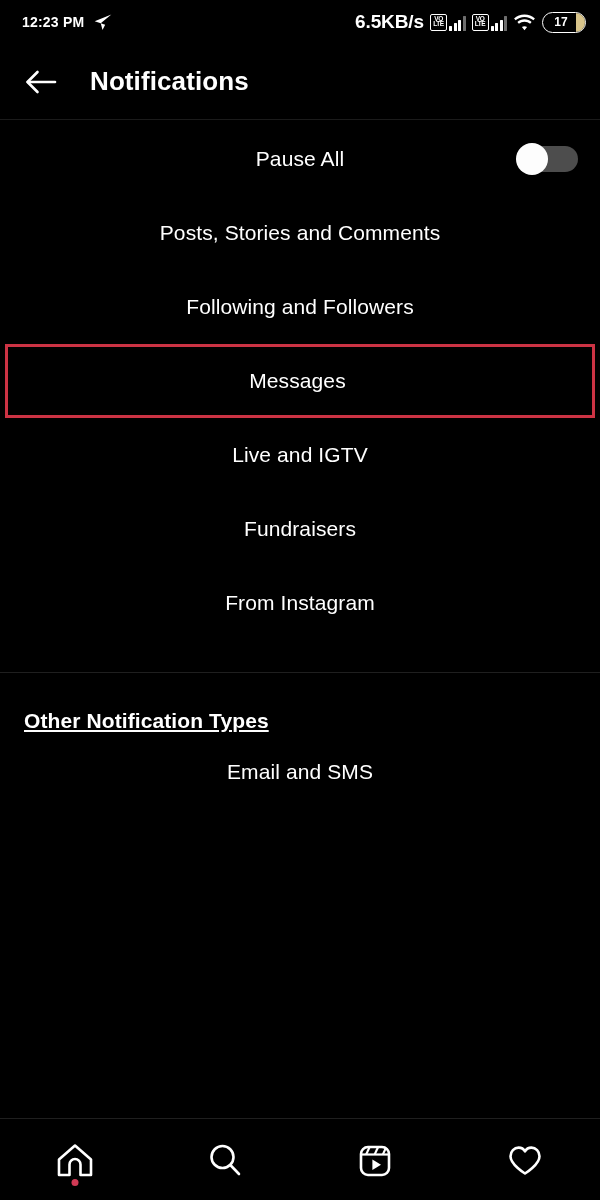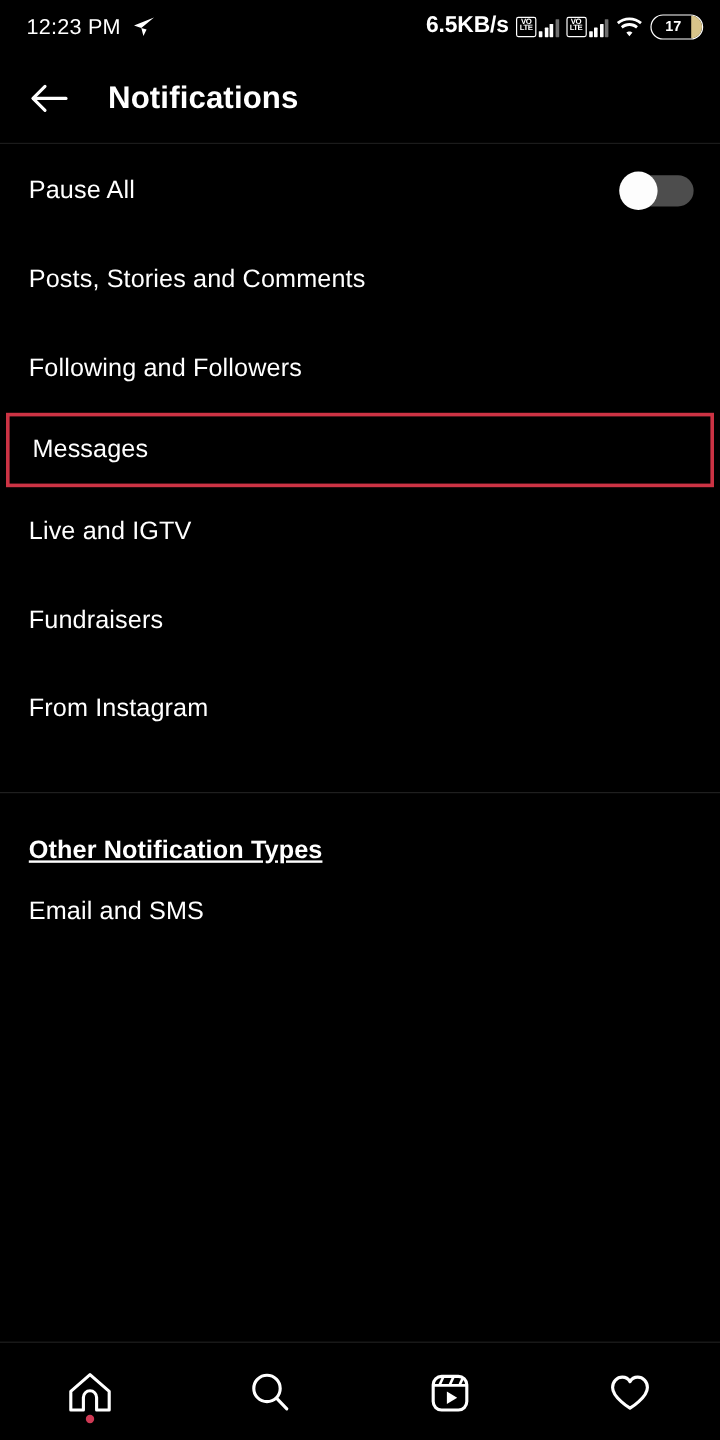--- a/index.html
+++ b/index.html
@@ -18,21 +18,21 @@
 
   
   .statusbar {
     height:44px;
     flex:0 0 44px;
     display:flex; align-items:center;
     padding:0 14px 0 22px;
     color:#fff;
   }
   .sb-left { display:flex; align-items:center; gap:9px; }
-  .sb-time { font-size:18px; font-weight:normal; letter-spacing:.2px; }
+  .sb-time { font-size:14px; font-weight:bold; letter-spacing:.2px; }
   .sb-spacer { flex:1; }
   .sb-right { display:flex; align-items:center; gap:6px; }
   .sb-speed { font-size:19px; font-weight:bold; letter-spacing:-.1px; }
 
   .send-icon { width:20px; height:20px; display:block; }
 
   .volte-grp { display:flex; align-items:flex-end; gap:2px; }
   .volte-box {
     width:17px; height:17px;
     border:1.6px solid #fff; border-radius:2px;
@@ -98,30 +98,31 @@
 
   .divider { height:1px; background:#1f1f1f; width:100%; }
   .sec-gap { height:32px; }
 
   .row {
     height:74px;
     display:flex; align-items:center;
     padding:0 24px;
     cursor:pointer;
     position:relative;
+    justify-content:center;
   }
   .row-label { font-size:21px; color:#fff; letter-spacing:.1px; }
   .row-first { margin-top:2px; }
 
   
   .row.highlight {
     margin:0 5px;
     padding-left:19px;
     border:3px solid #cc3344;
-    height:62px;
+    height:74px;
   }
 
   
   .toggle {
     position:absolute; right:22px; top:50%;
     transform:translateY(-50%);
     width:62px; height:32px;
     cursor:pointer;
   }
   .toggle .track {

